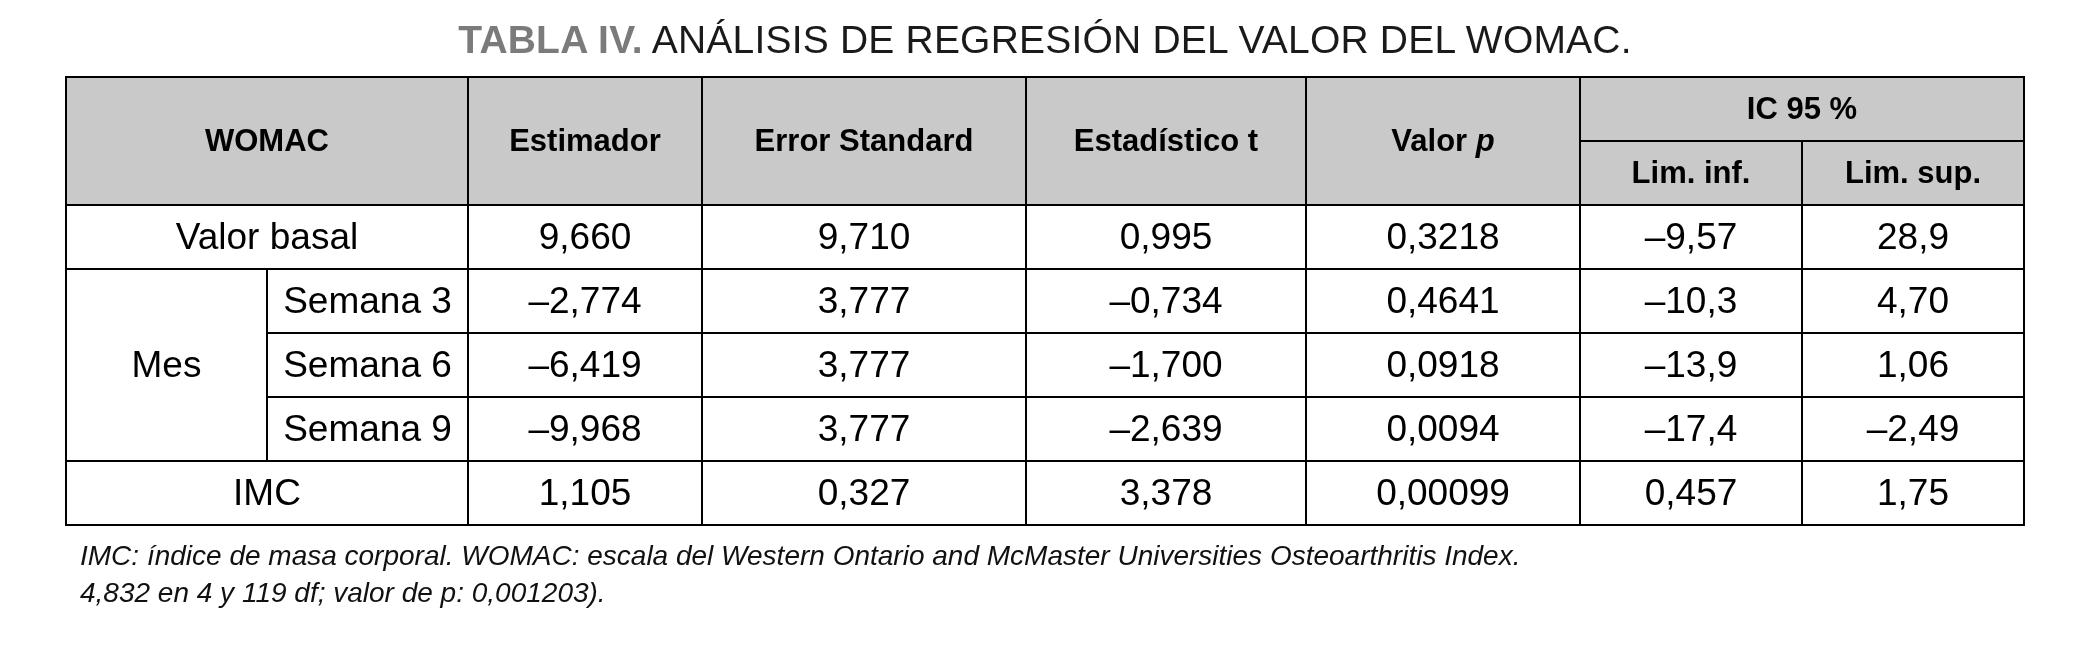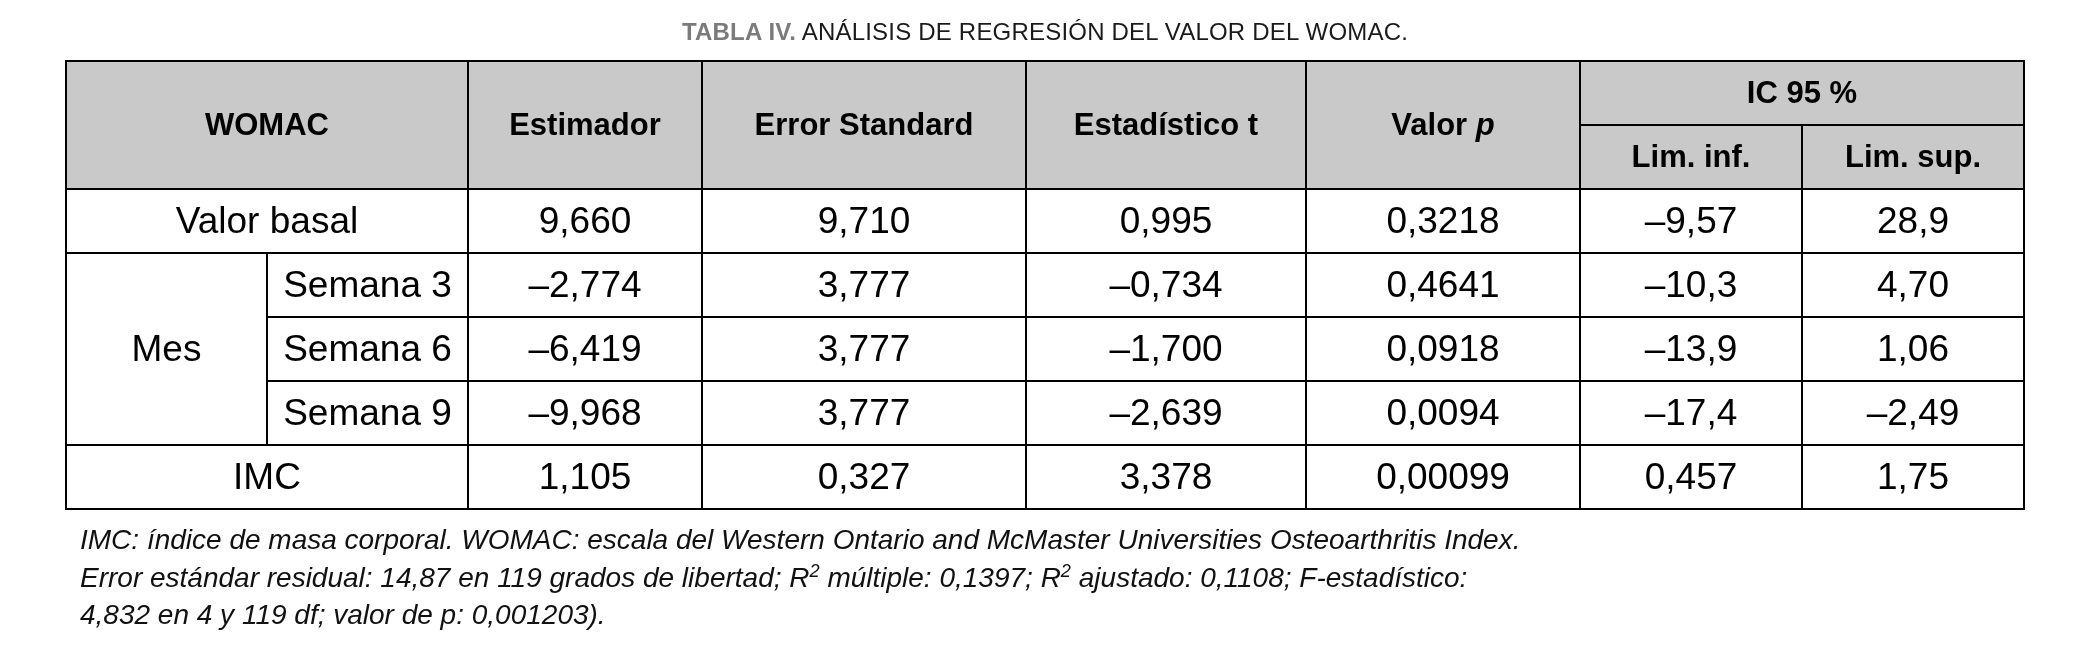--- a/index.html
+++ b/index.html
@@ -16,21 +16,21 @@
   }
   .page {
     position: relative;
     width: 2090px;
     height: 648px;
     box-sizing: border-box;
     padding: 18px 60px 0 60px;
   }
   .caption {
     text-align: center;
-    font-size: 24px;
+    font-size: 39px;
     letter-spacing: 0.2px;
     margin-bottom: 14px;
     white-space: nowrap;
   }
   .caption .caption-label {
     font-weight: bold;
     color: #7b7b7b;
   }
   .caption .caption-text {
     font-weight: normal;
@@ -166,17 +166,16 @@
         <td>3,378</td>
         <td>0,00099</td>
         <td>0,457</td>
         <td>1,75</td>
       </tr>
     </tbody>
   </table>
 
   <div class="notes">
     <div>IMC: índice de masa corporal. WOMAC: escala del Western Ontario and McMaster Universities Osteoarthritis Index.</div>
-    <div><span>Error estándar residual: 14,87 en 119 grados de libertad; R</span><sup>2</sup><span> múltiple: 0,1397; R</span><sup>2</sup><span> ajustado: 0,1108; F-estadístico:</span></div>
     <div>4,832 en 4 y 119 df; valor de p: 0,001203).</div>
   </div>
 
 </div>
 
 </body></html>

